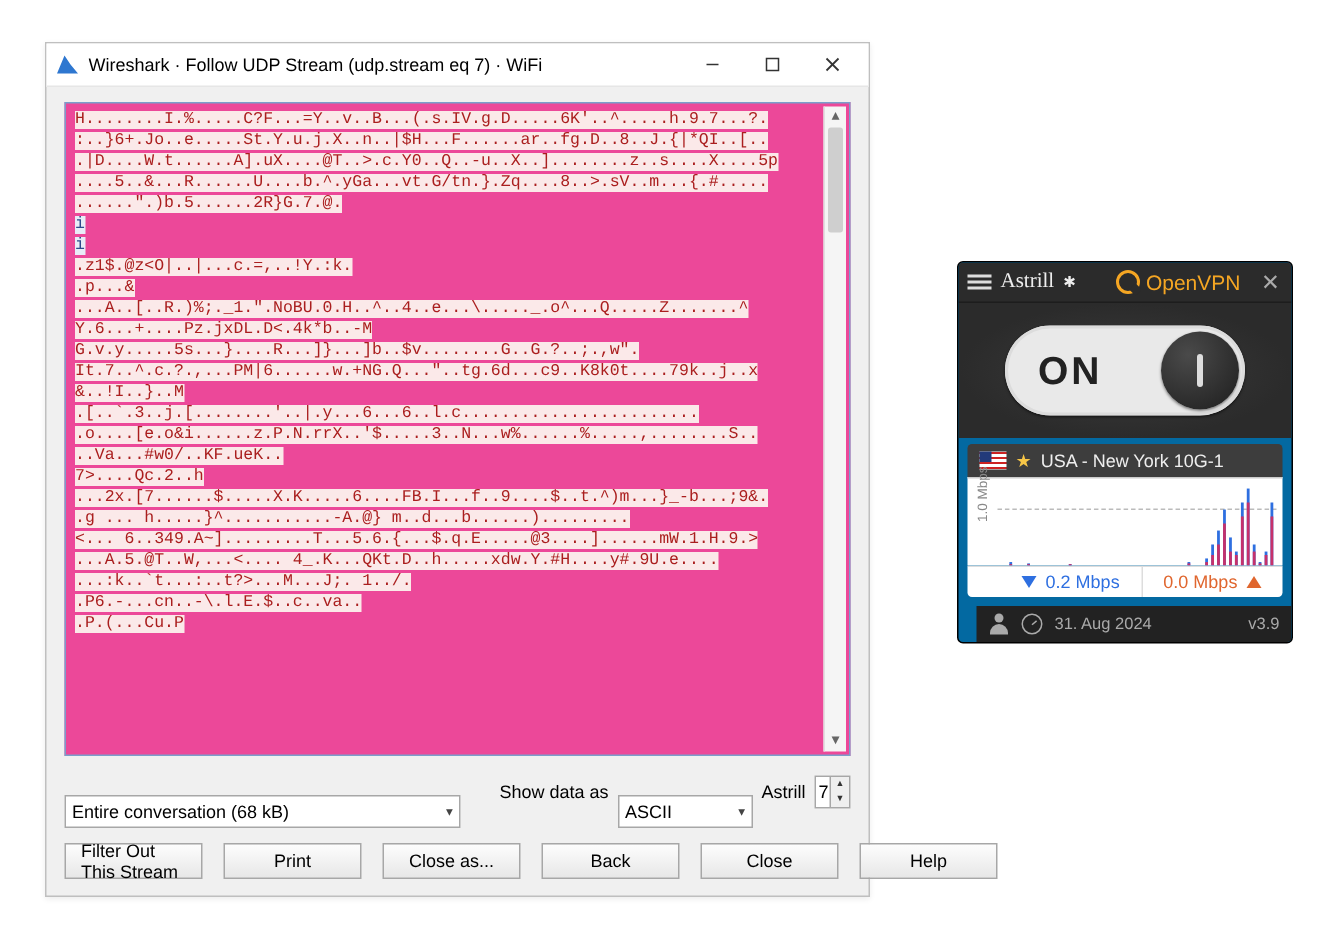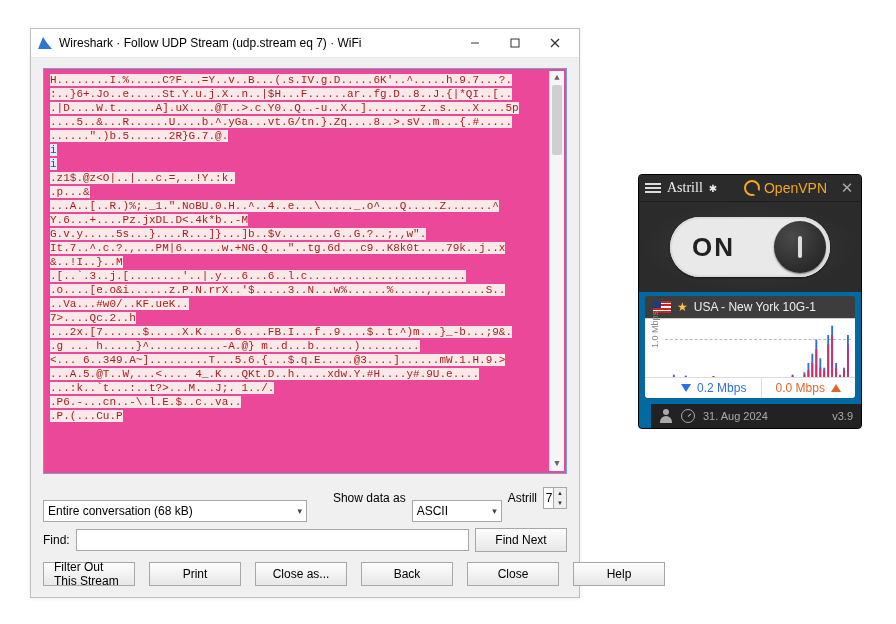--- a/index.html
+++ b/index.html
@@ -309,27 +309,20 @@
       <span>Astrill</span>
       <div class="num-spin">
         <span style="padding-right:12px;">7</span>
         <div class="spins">
             <div>▲</div>
             <div>▼</div>
           </div>
       </div>
     </div>
 
-    <div class="row">
-      <span>Find:</span>
-      <div class="textfield"></div>
-      <div class="btn" style="min-width:70px">
-        <span>Find Next</span>
-      </div>
-    </div>
 
     <div class="button-row">
       <div class="btn">
           <span>Filter Out This Stream</span>
         </div>
       <div class="btn">
           <span>Print</span>
         </div>
       <div class="btn">
           <span>Close as...</span>

